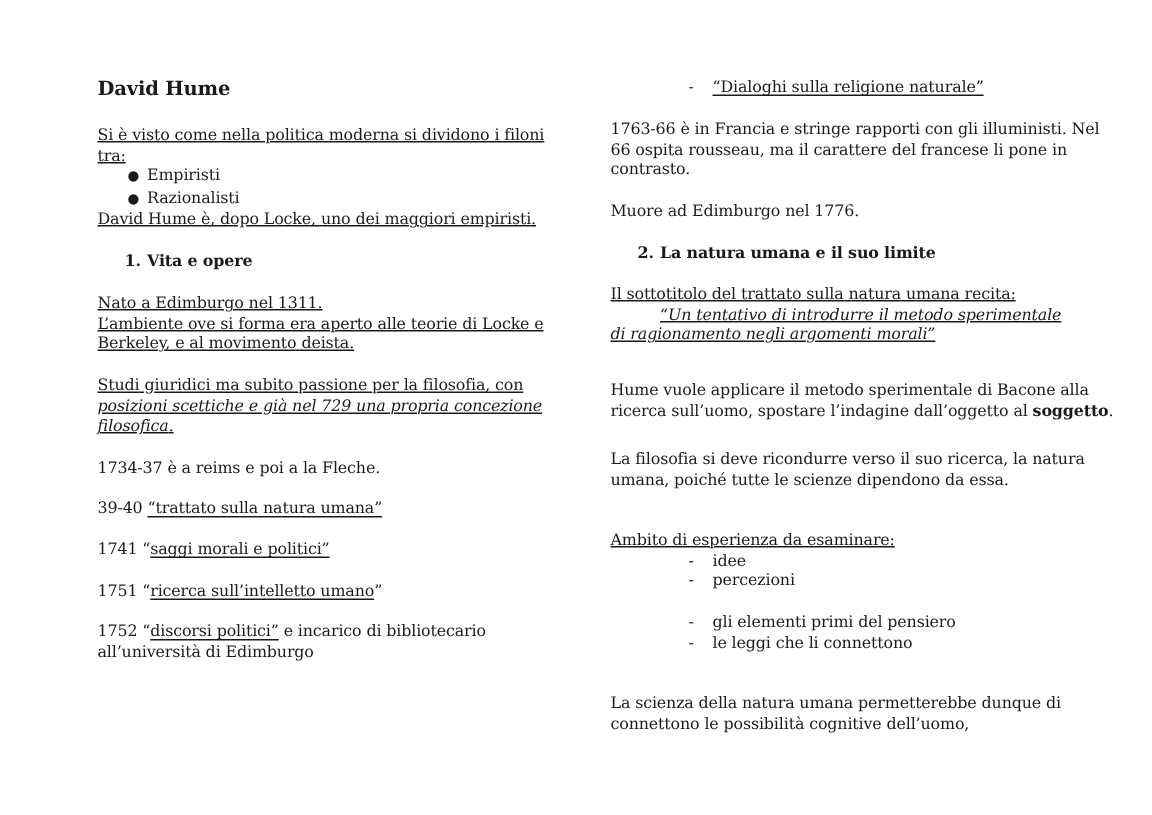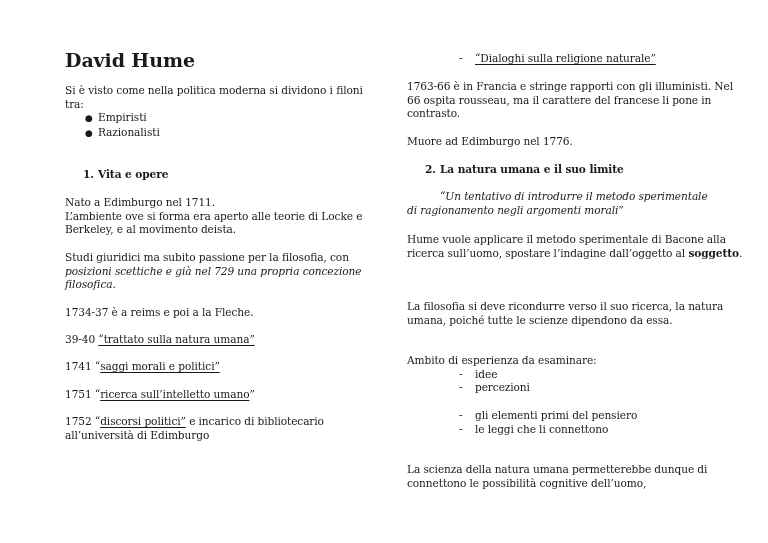--- a/index.html
+++ b/index.html
@@ -20,59 +20,60 @@
     }
     .col {
       position: absolute;
       top: 0;
     }
     .col-left { left: 65px; width: 315px; }
     .col-right { left: 407px; width: 340px; }
     .blk { position: absolute; left: 0; width: 100%; }
     .title {
       font-weight: bold;
-      font-size: 19px;
+      font-size: 13px;
       line-height: 16px;
     }
     .h2 {
       font-weight: bold;
       padding-left: 18px;
     }
     .h2 .num { display: inline-block; width: 15px; }
     .bullet {
       padding-left: 20px;
     }
     .bullet .dot { display: inline-block; width: 13px; font-size: 9px; }
     .dash {
       padding-left: 52px;
     }
     .dash .d { display: inline-block; width: 16px; }
     .u { text-decoration: underline; text-underline-offset: 2px; text-decoration-thickness: 1px; }
     .i { font-style: italic; }
     .b { font-weight: bold; }
     .indent-quote { padding-left: 33px; }
-    p { margin: 0; }
+    p { margin: 0; text-decoration: underline; }
   </style>
 </head>
 <body>
 
 <div class="col col-left">
 
   <div class="blk title" style="top:52px;">David Hume</div>
 
   <div class="blk" style="top:84px;">
     <p>Si è visto come nella politica moderna si dividono i filoni tra:</p>
     <div class="bullet"><span class="dot">●</span><span>Empiristi</span></div>
     <div class="bullet"><span class="dot">●</span><span>Razionalisti</span></div>
+    <p>David Hume è, dopo Locke, uno dei maggiori empiristi.</p>
   </div>
 
   <div class="blk h2" style="top:168px;"><span class="num">1.</span><span>Vita e opere</span></div>
 
   <div class="blk" style="top:196px;">
-    <p>Nato a Edimburgo nel 1711.</p>
+    <p>Nato a Edimburgo nel 1311.</p>
     <p>L’ambiente ove si forma era aperto alle teorie di Locke e Berkeley, e al movimento deista.</p>
   </div>
 
   <div class="blk" style="top:251px;">
     <p><span>Studi giuridici ma subito passione per la filosofia, con </span><span class="i">posizioni scettiche e già nel 729 una propria concezione filosofica</span><span>.</span></p>
   </div>
 
   <div class="blk" style="top:306px;">
     <span>1734-37</span><span> è a reims e poi a la Fleche.</span>
   </div>
@@ -102,25 +103,26 @@
 
   <div class="blk dash" style="top:52px;"><span class="d">-</span><span class="u">“Dialoghi sulla religione naturale”</span></div>
 
   <div class="blk" style="top:80px;">1763-66 è in Francia e stringe rapporti con gli illuministi. Nel 66 ospita rousseau, ma il carattere del francese li pone in contrasto.</div>
 
   <div class="blk" style="top:135px;">Muore ad Edimburgo nel 1776.</div>
 
   <div class="blk h2" style="top:163px;"><span class="num">2.</span><span>La natura umana e il suo limite</span></div>
 
   <div class="blk" style="top:190px;">
+    <p>Il sottotitolo del trattato sulla natura umana recita:</p>
     <p class="i indent-quote">“Un tentativo di introdurre il metodo sperimentale</p>
     <p class="i">di ragionamento negli argomenti morali”</p>
   </div>
 
-  <div class="blk" style="top:233px;">
+  <div class="blk" style="top:254px;">
     <span>Hume vuole applicare il metodo sperimentale di Bacone alla ricerca sull’uomo, spostare l’indagine dall’oggetto al </span><span class="b">soggetto</span><span>.</span>
   </div>
 
   <div class="blk" style="top:300px;">La filosofia si deve ricondurre verso il suo ricerca, la natura umana, poiché tutte le scienze dipendono da essa.</div>
 
   <div class="blk" style="top:354px;">
     <p>Ambito di esperienza da esaminare:</p>
     <div class="dash"><span class="d">-</span><span>idee</span></div>
     <div class="dash"><span class="d">-</span><span>percezioni</span></div>
   </div>

